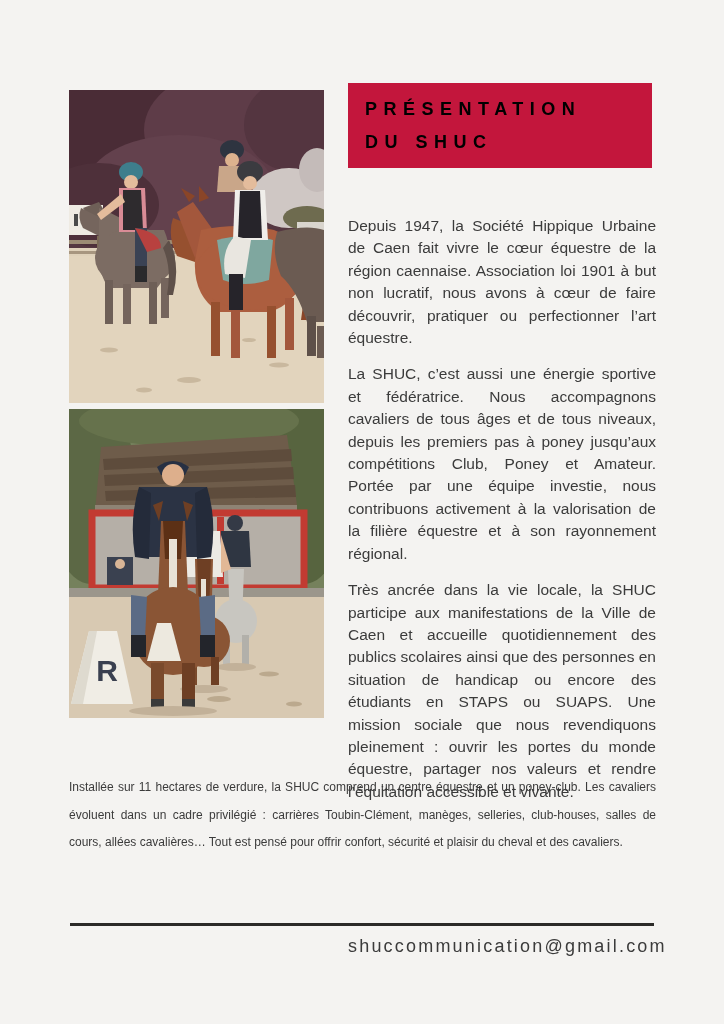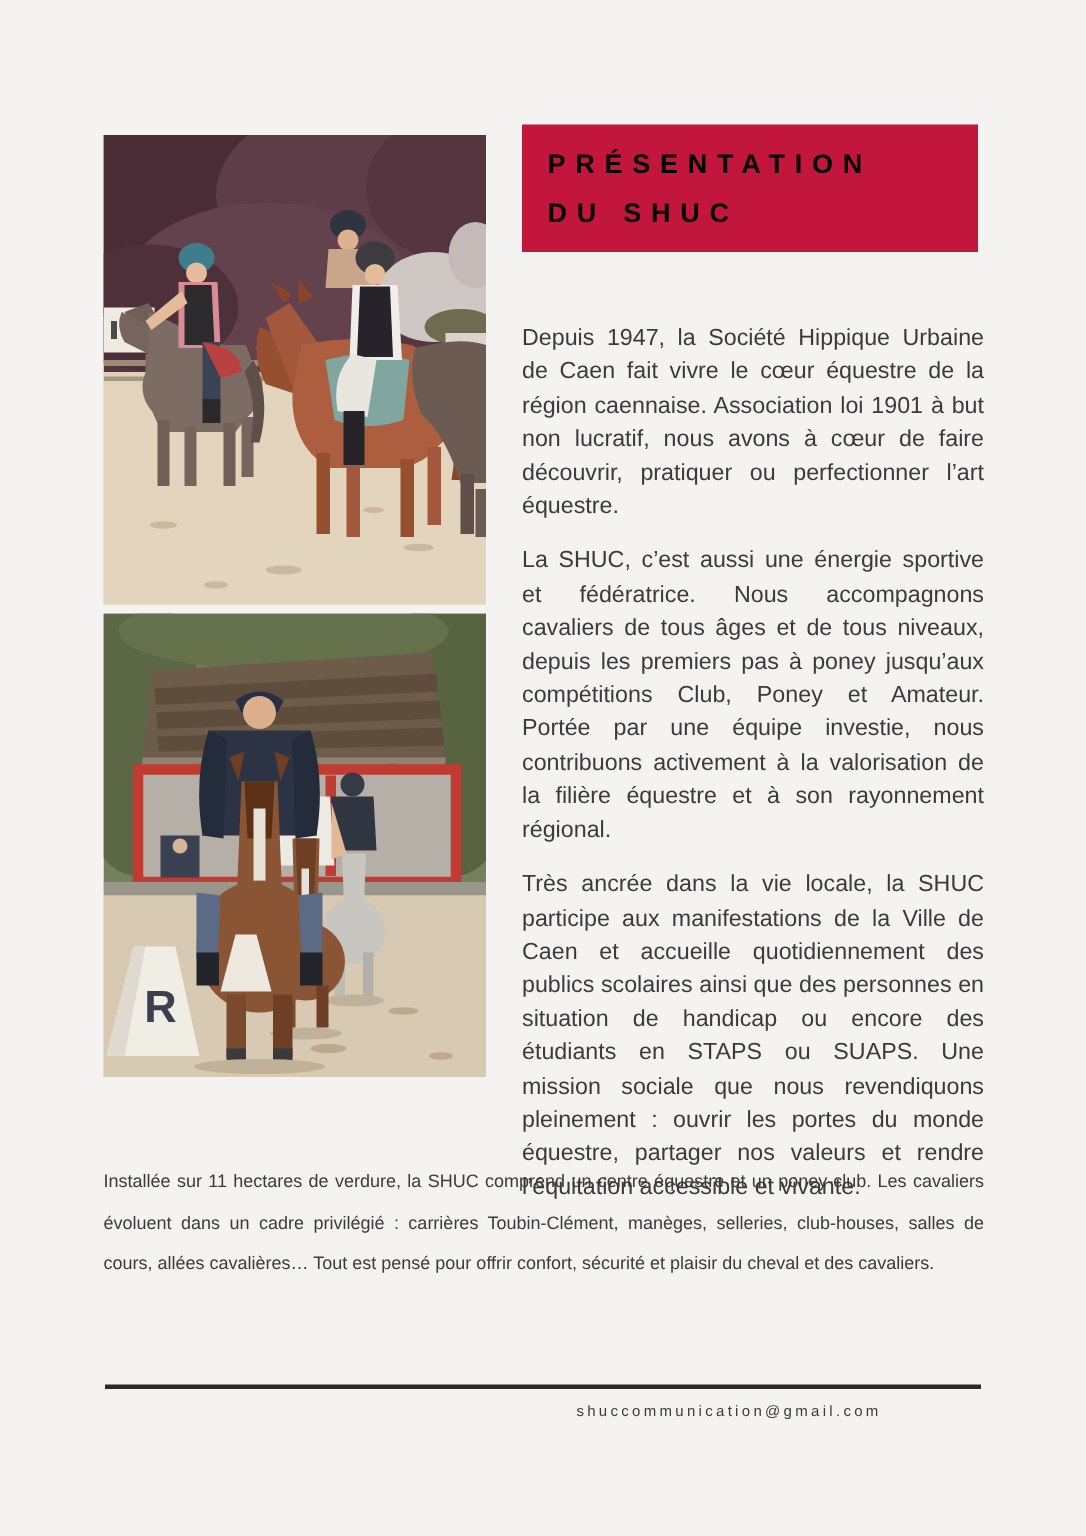--- a/index.html
+++ b/index.html
@@ -32,21 +32,21 @@
   .bottom-par {
     position:absolute; left:69px; top:762px; width:587px;
     font-size:12px; line-height:27.5px; text-align:justify;
   }
   .footer-divider {
     position:absolute; left:70px; top:923px; width:584px; height:3px;
     background:#2B2A28;
   }
   .contact-email {
     position:absolute; left:348px; top:936px; width:292px;
-    text-align:center; font-size:10px; letter-spacing:2.2px; color:#3B3B3B;
+    text-align:center; font-size:18px; letter-spacing:2.2px; color:#3B3B3B;
     padding-right:16px; box-sizing:border-box; cursor:pointer;
     text-decoration:none; display:block;
   }
 </style>
 </head>
 <body>
 
 <div class="page">
 
   <div class="banner">

